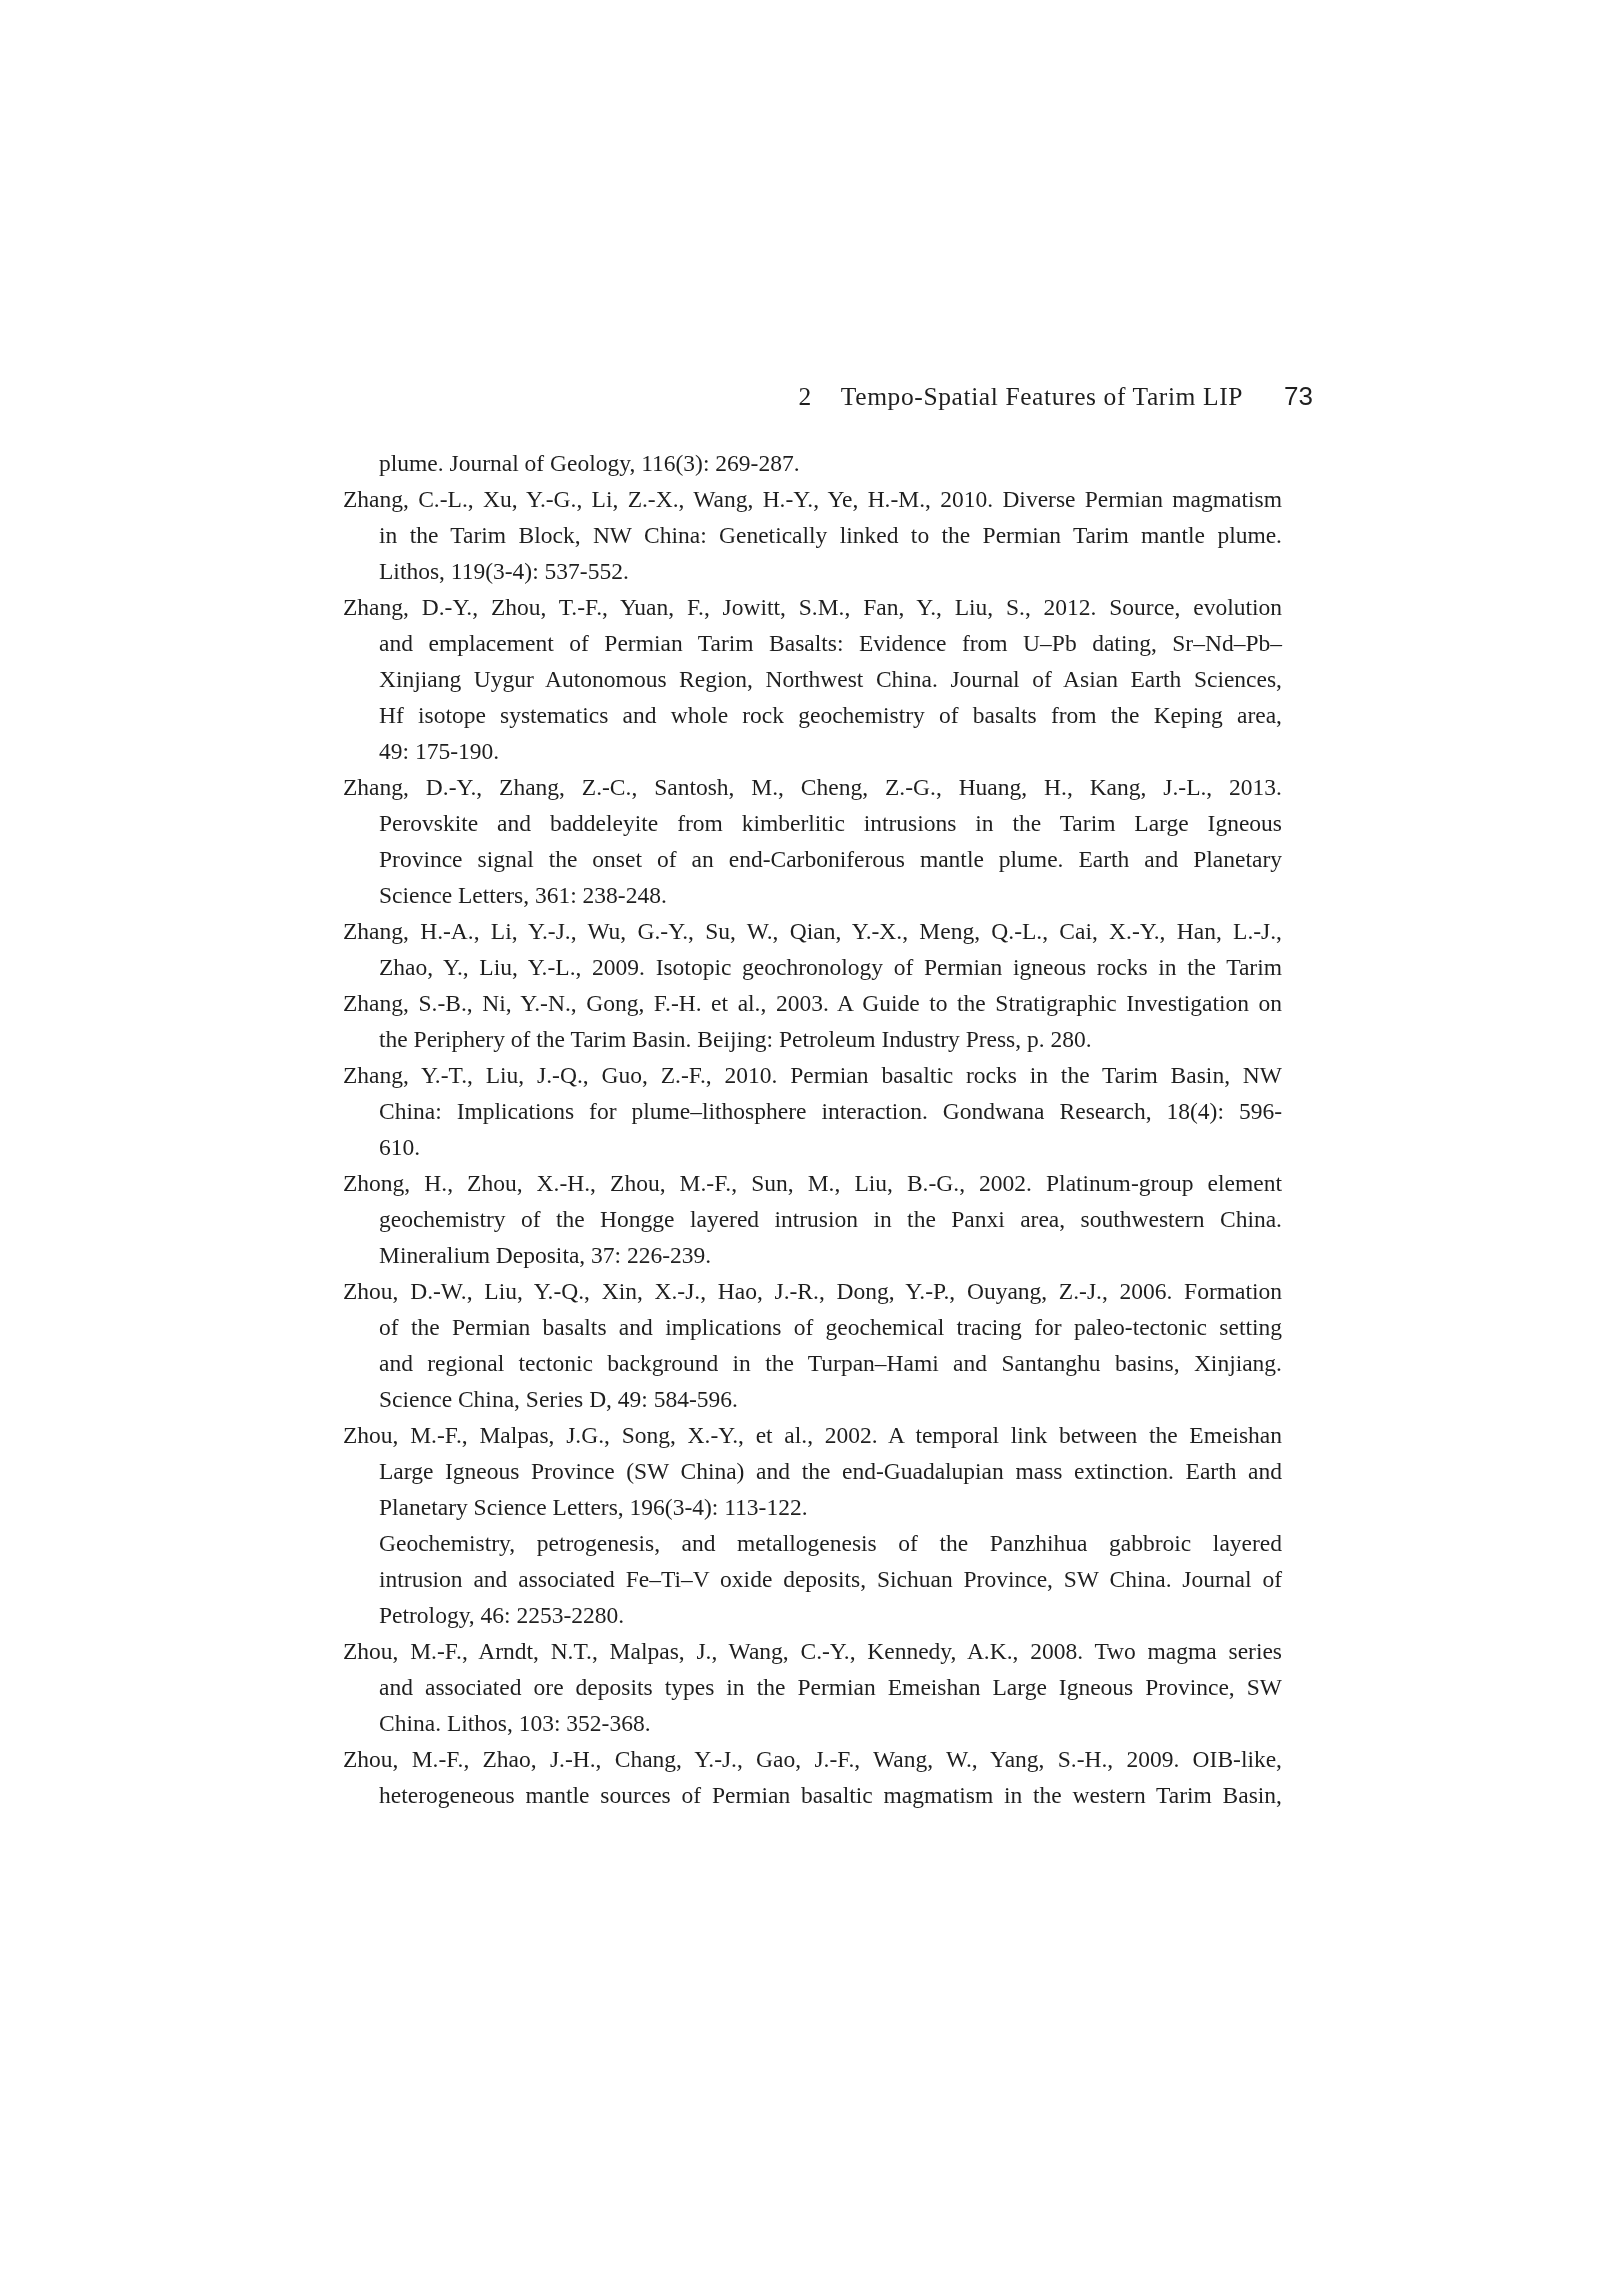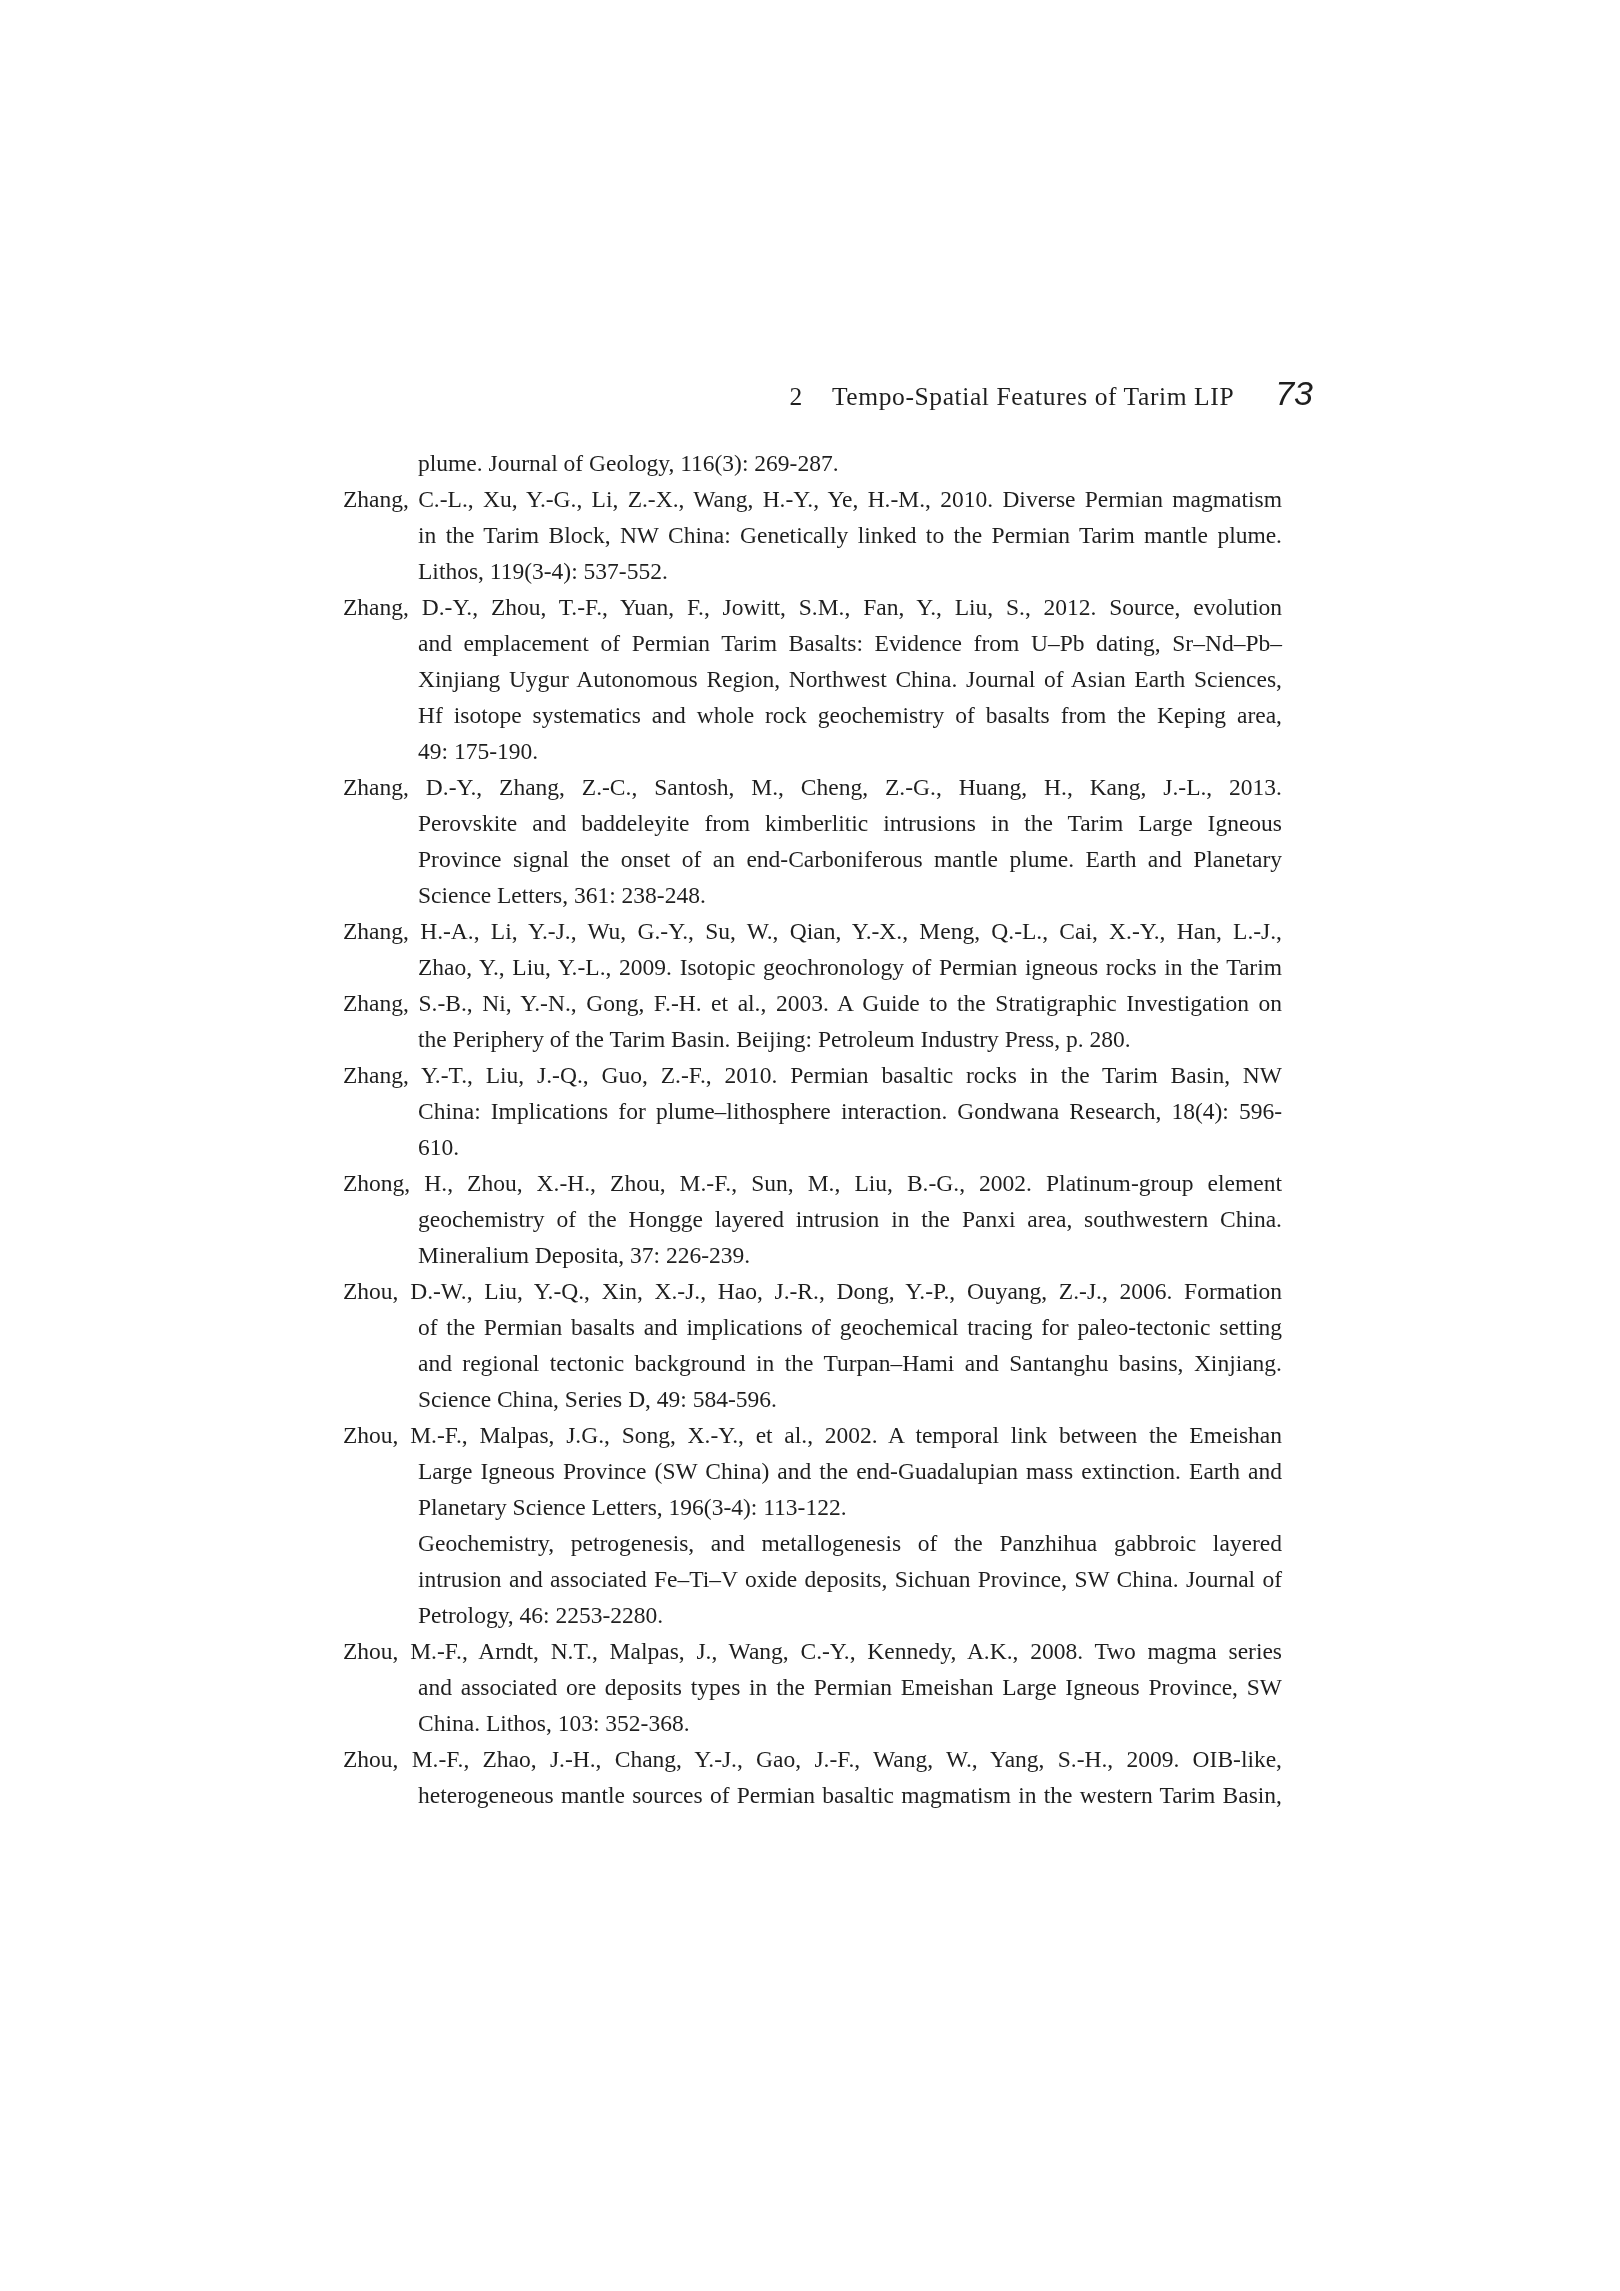--- a/index.html
+++ b/index.html
@@ -22,39 +22,38 @@
     justify-content: flex-end;
     font-size: 25.5px;
     line-height: 35px;
     letter-spacing: 0.6px;
     white-space: nowrap;
   }
   .chap-num { margin-right: 29px; }
   .chap-title { margin-right: 41px; margin-top: 48px; }
   .folio {
     font-family: "Liberation Sans", sans-serif;
-    font-size: 34px;
+    font-size: 26px;
     letter-spacing: 0;
-    font-style: italic;
   }
   .refs {
     position: absolute;
     top: 445px;
     left: 343px;
     width: 939px;
     font-size: 23.5px;
     line-height: 36px;
   }
   .ref { margin: 0; }
   .line {
     text-align: justify;
     text-align-last: justify;
     white-space: normal;
   }
-  .line.cont { margin-left: 75px; }
+  .line.cont { margin-left: 36px; }
   .line.last {
     text-align: left;
     text-align-last: left;
   }
 </style>
 </head>
 <body>
 
 <div class="page">
 

